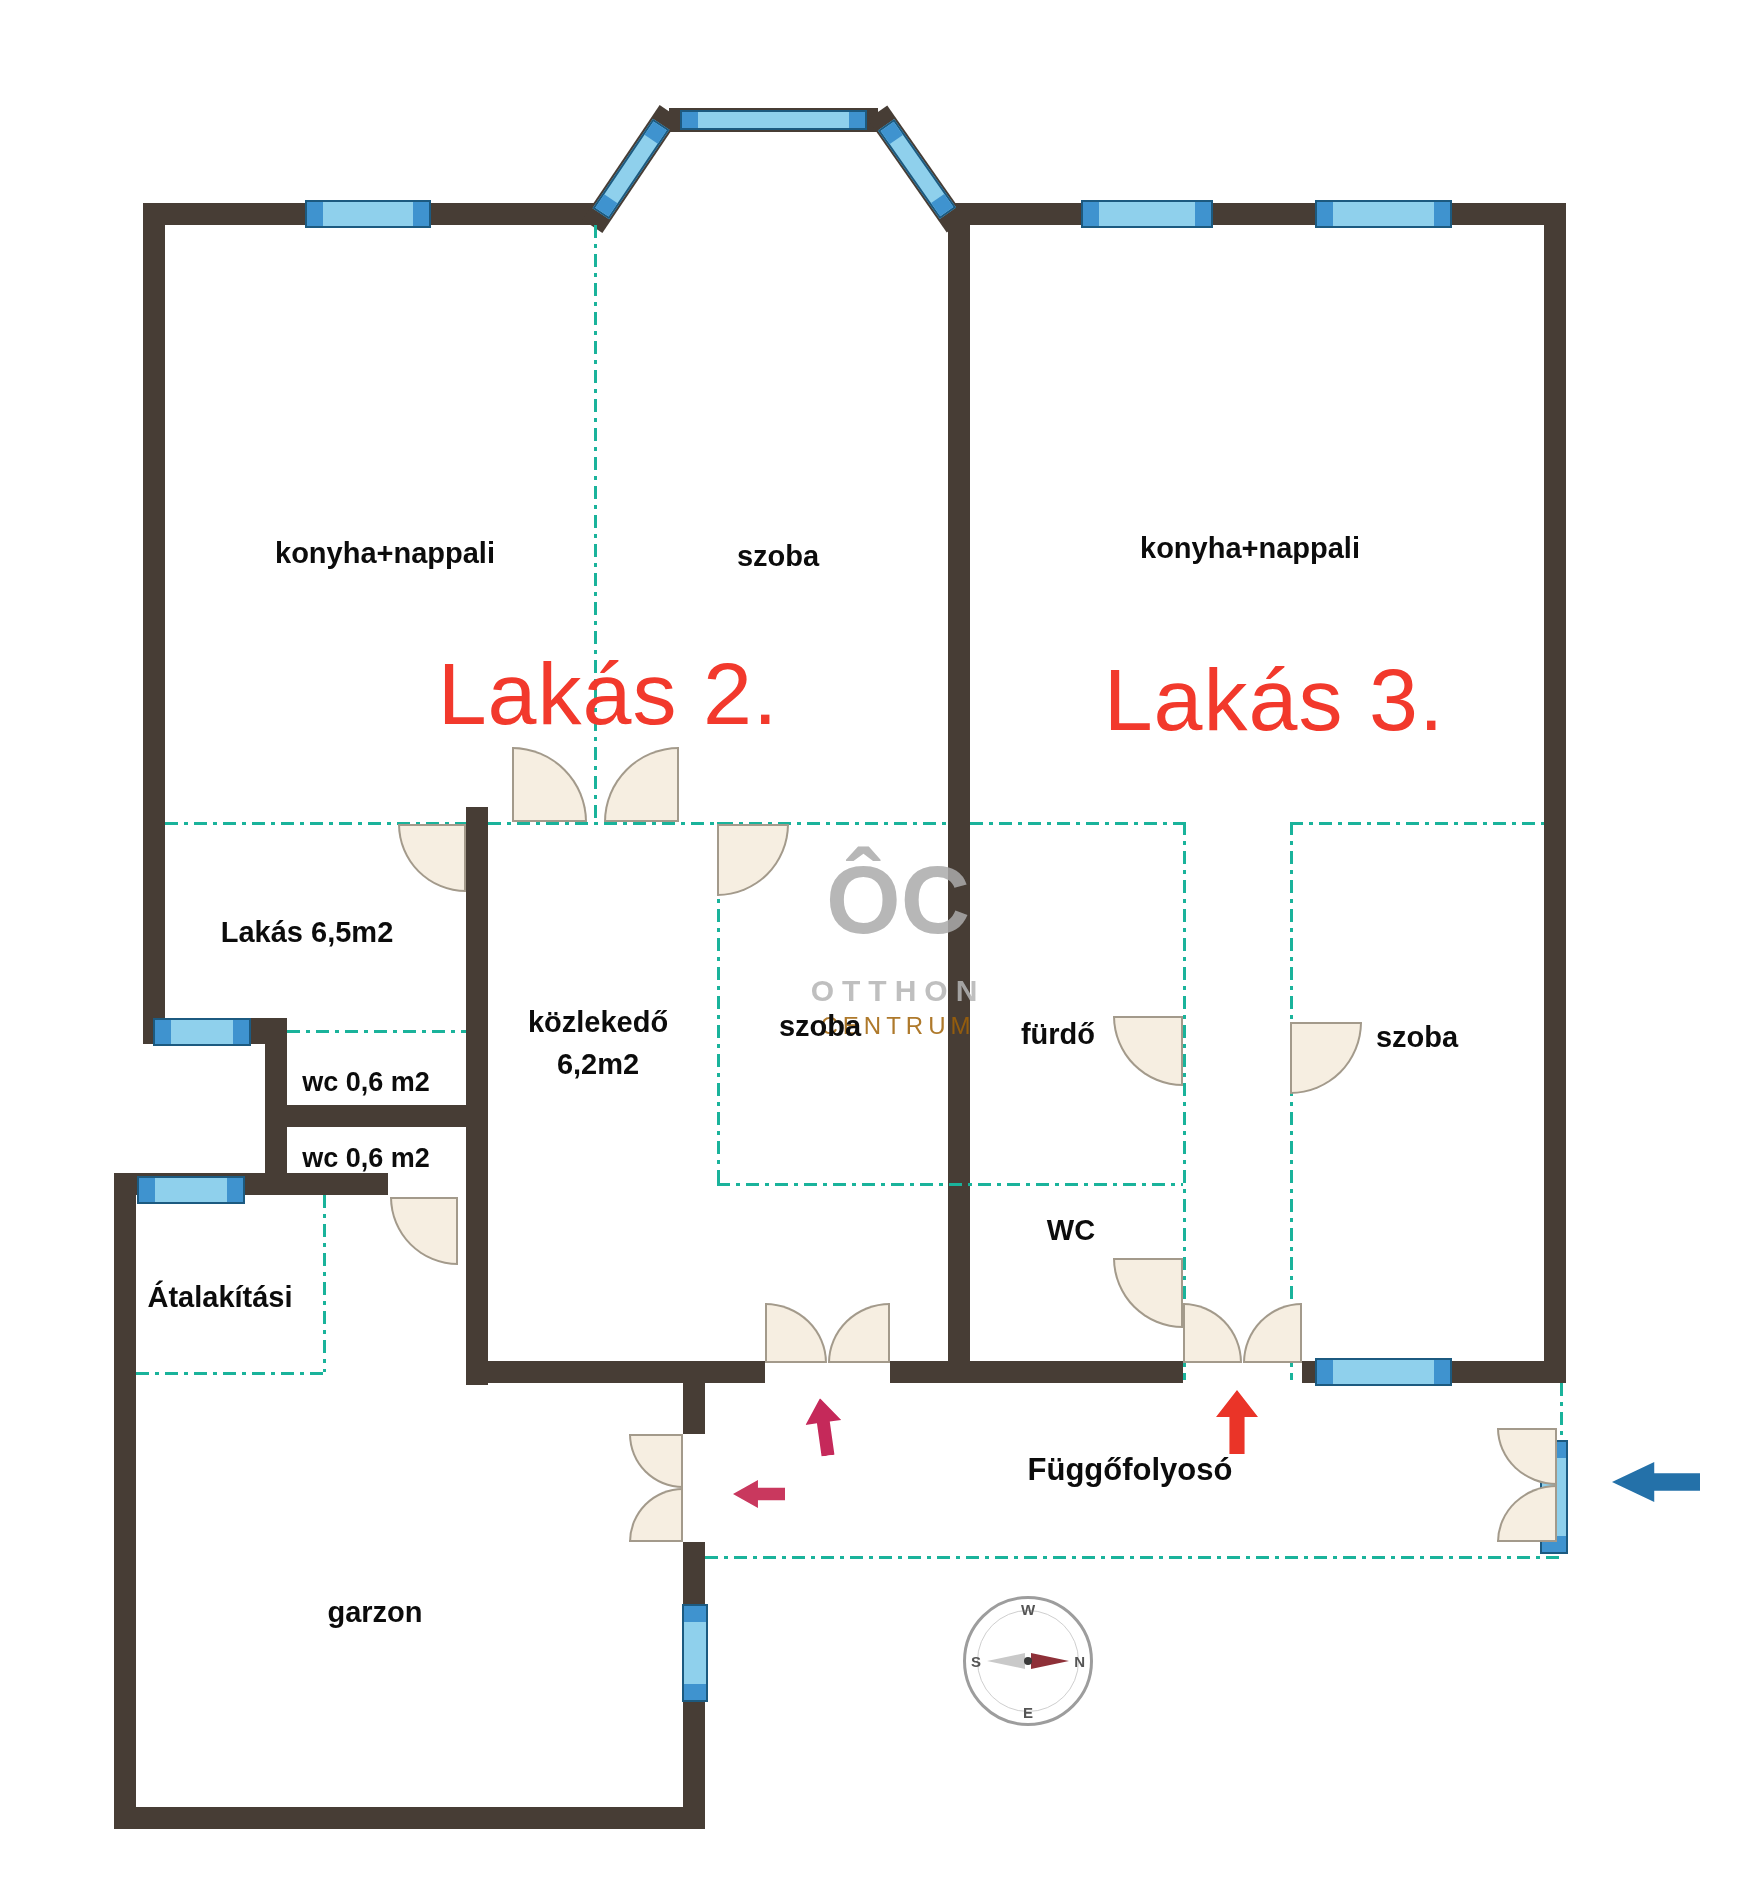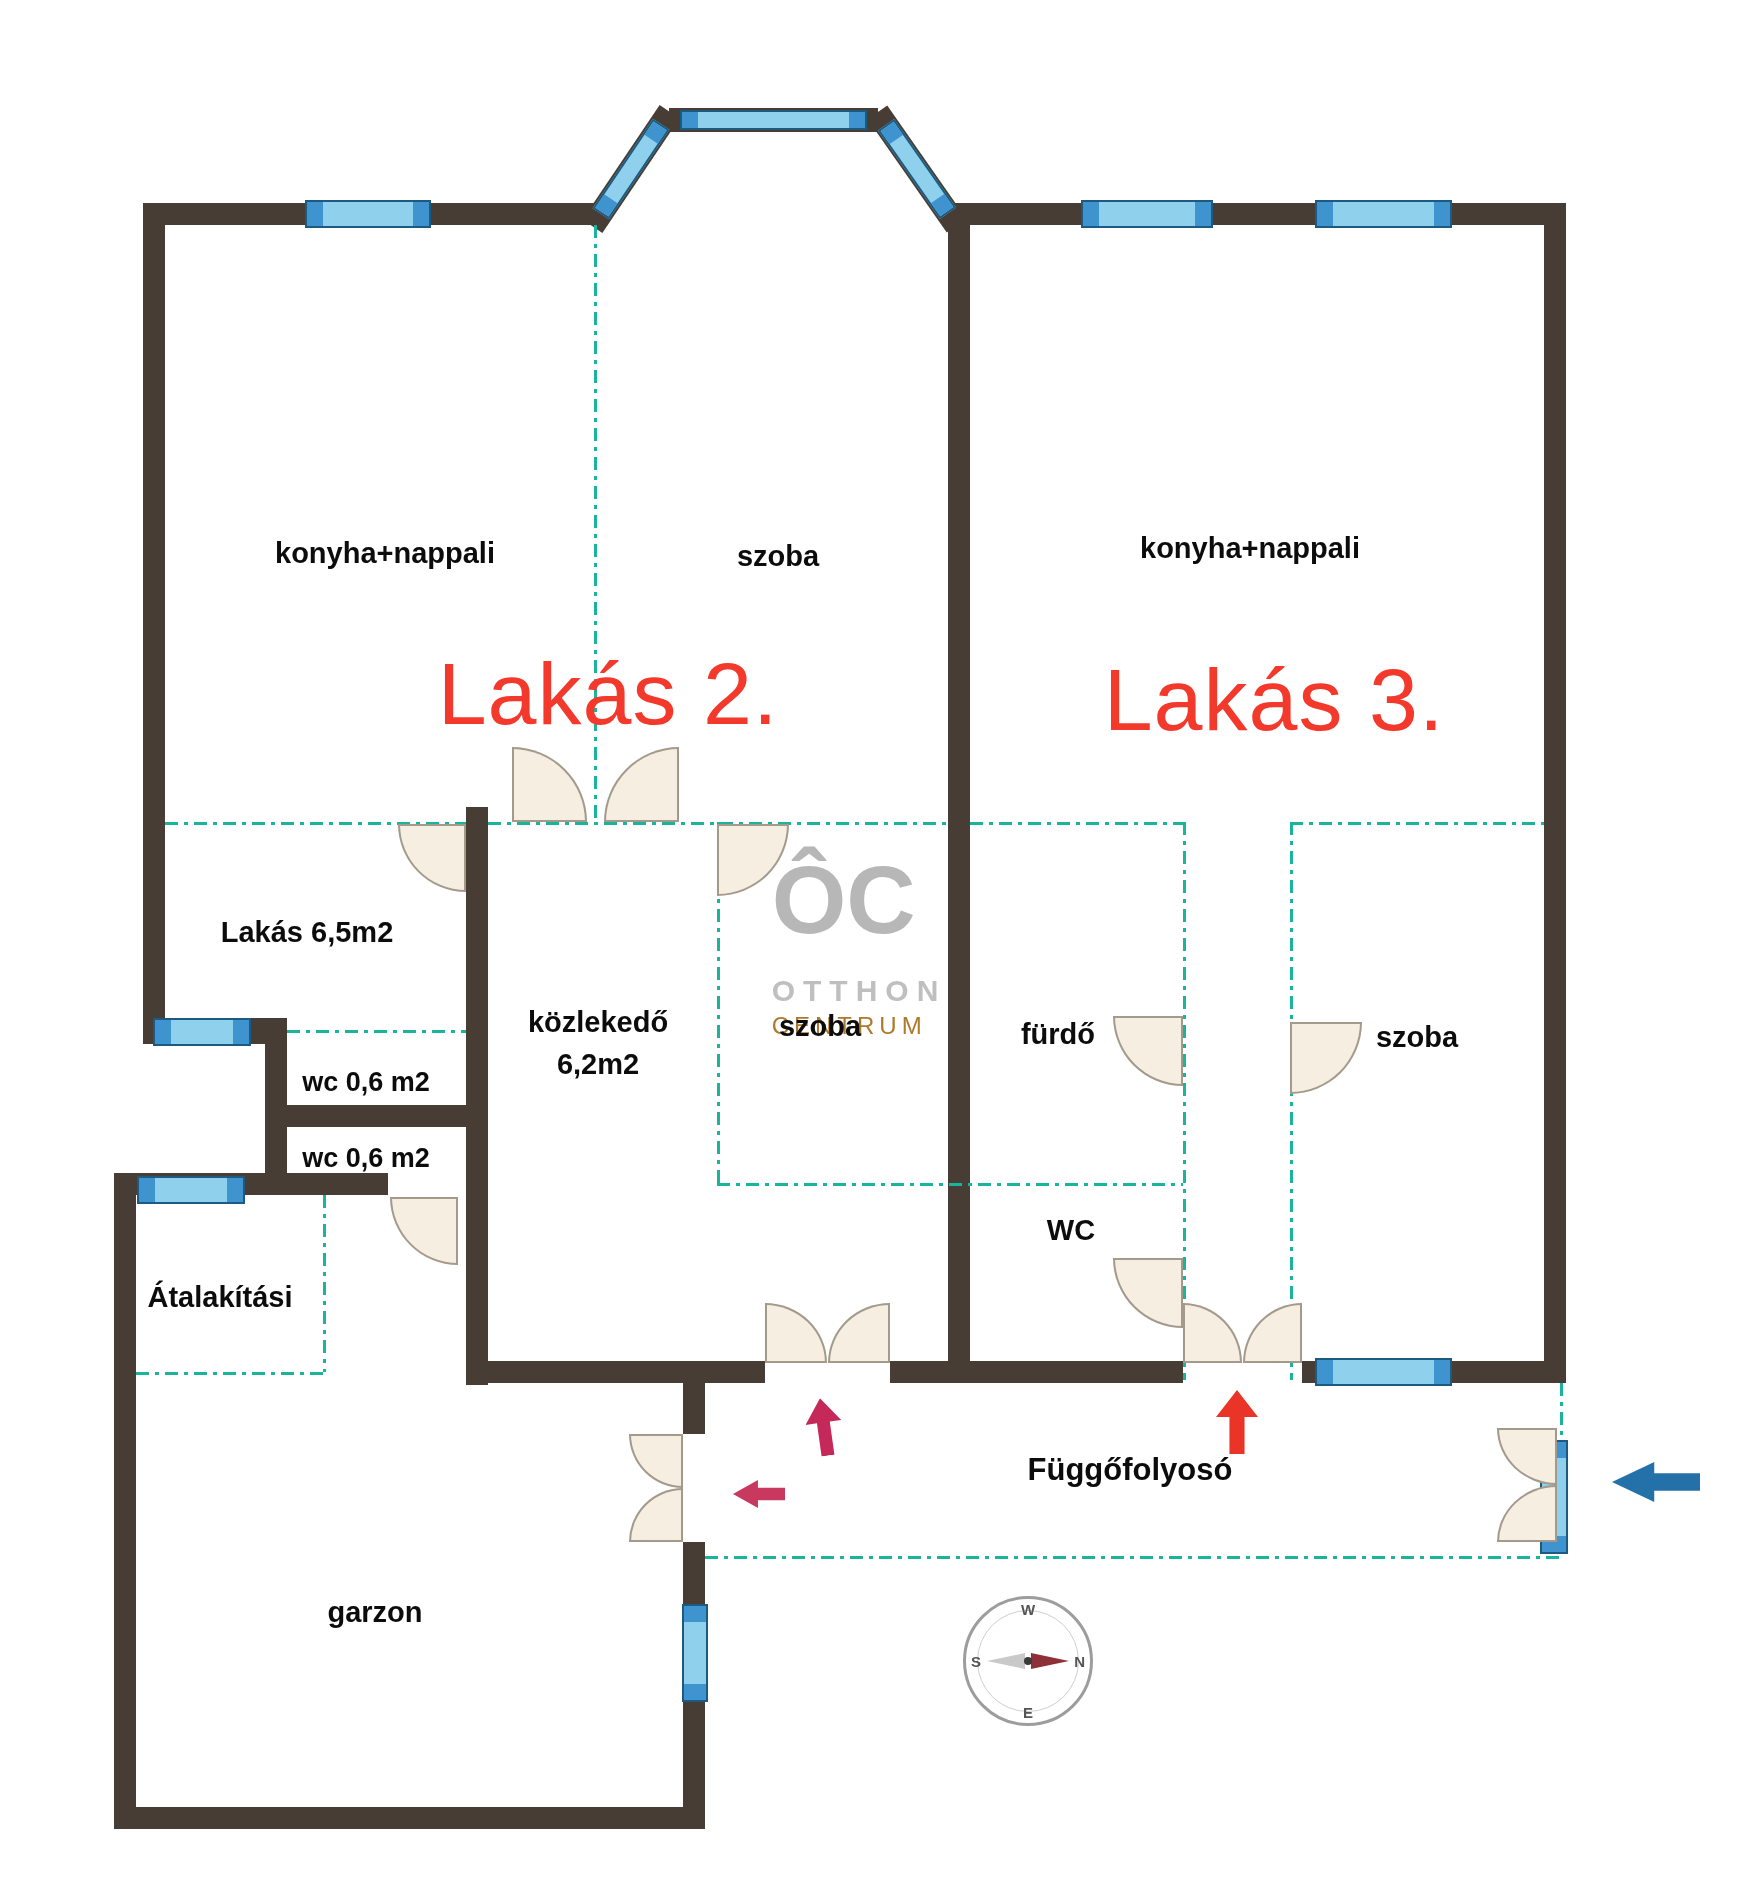--- a/index.html
+++ b/index.html
@@ -26,22 +26,22 @@
   .room-label{position:absolute;transform:translate(-50%,-50%);font-weight:bold;
     font-size:29px;color:#0c0c0c;white-space:nowrap;}
   .room-label.small{font-size:27px;}
   .apt-label{position:absolute;transform:translate(-50%,-50%);font-size:88px;font-weight:400;
     color:#f2392c;white-space:nowrap;letter-spacing:1px;}
   .banner{position:absolute;left:633px;top:8px;width:557px;height:106px;background:#f43b30;
     color:#ffffff;font-size:64px;font-weight:600;display:flex;align-items:center;justify-content:center;white-space:nowrap;}
   .arrow{position:absolute;}
   .arrow.up{clip-path:polygon(50% 0,100% 42%,68% 42%,68% 100%,32% 100%,32% 42%,0 42%);}
   .arrow.left{clip-path:polygon(0 50%,48% 0,48% 28%,100% 28%,100% 72%,48% 72%,48% 100%);}
-  .watermark{position:absolute;left:859px;top:852px;transform:translateX(-50%);
-    text-align:left;opacity:0.85;pointer-events:none;}
+  .watermark{position:absolute;left:898px;top:852px;transform:translateX(-50%);
+    text-align:center;opacity:0.85;pointer-events:none;}
   .watermark .wm-logo{font-size:96px;font-weight:700;color:#ababab;line-height:1.0;}
   .watermark .wm-line1{font-size:30px;font-weight:600;letter-spacing:8px;color:#b5b5b5;margin-top:26px;}
   .watermark .wm-line2{font-size:24px;font-weight:500;letter-spacing:5px;color:#a16207;margin-top:4px;}
   .compass{position:absolute;left:963px;top:1596px;width:130px;height:130px;}
   .compass .ring{position:absolute;left:0;top:0;right:0;bottom:0;border:3px solid #9d9d9d;
     border-radius:50%;background:#ffffff;box-sizing:border-box;}
   .compass .ring2{position:absolute;left:14px;top:14px;right:14px;bottom:14px;border:1px solid #cfcfcf;
     border-radius:50%;box-sizing:border-box;}
   .compass .pt{position:absolute;font-size:15px;font-weight:bold;color:#555555;}
   .compass .pt.top{left:50%;top:5px;transform:translateX(-50%);}

